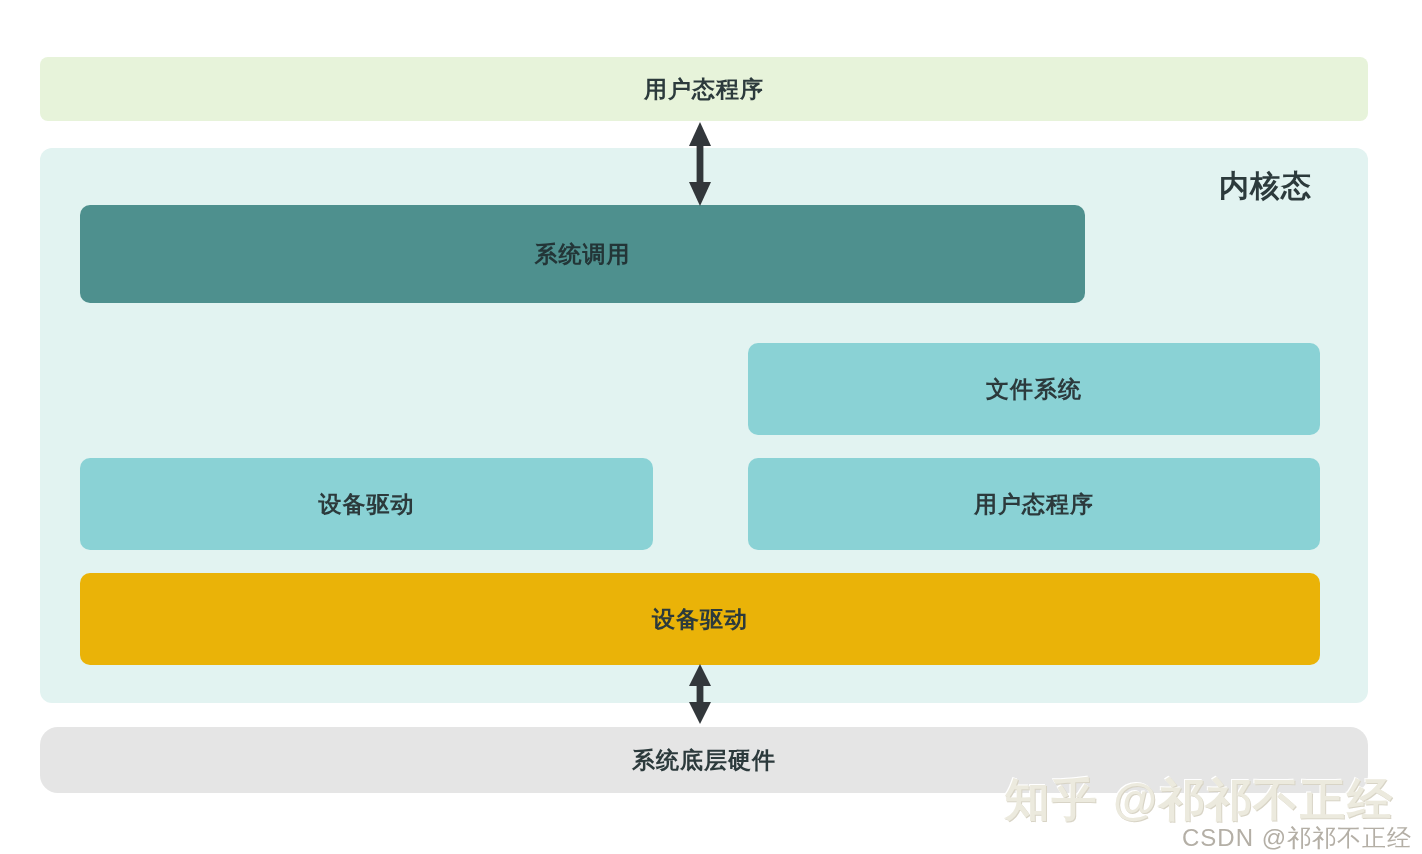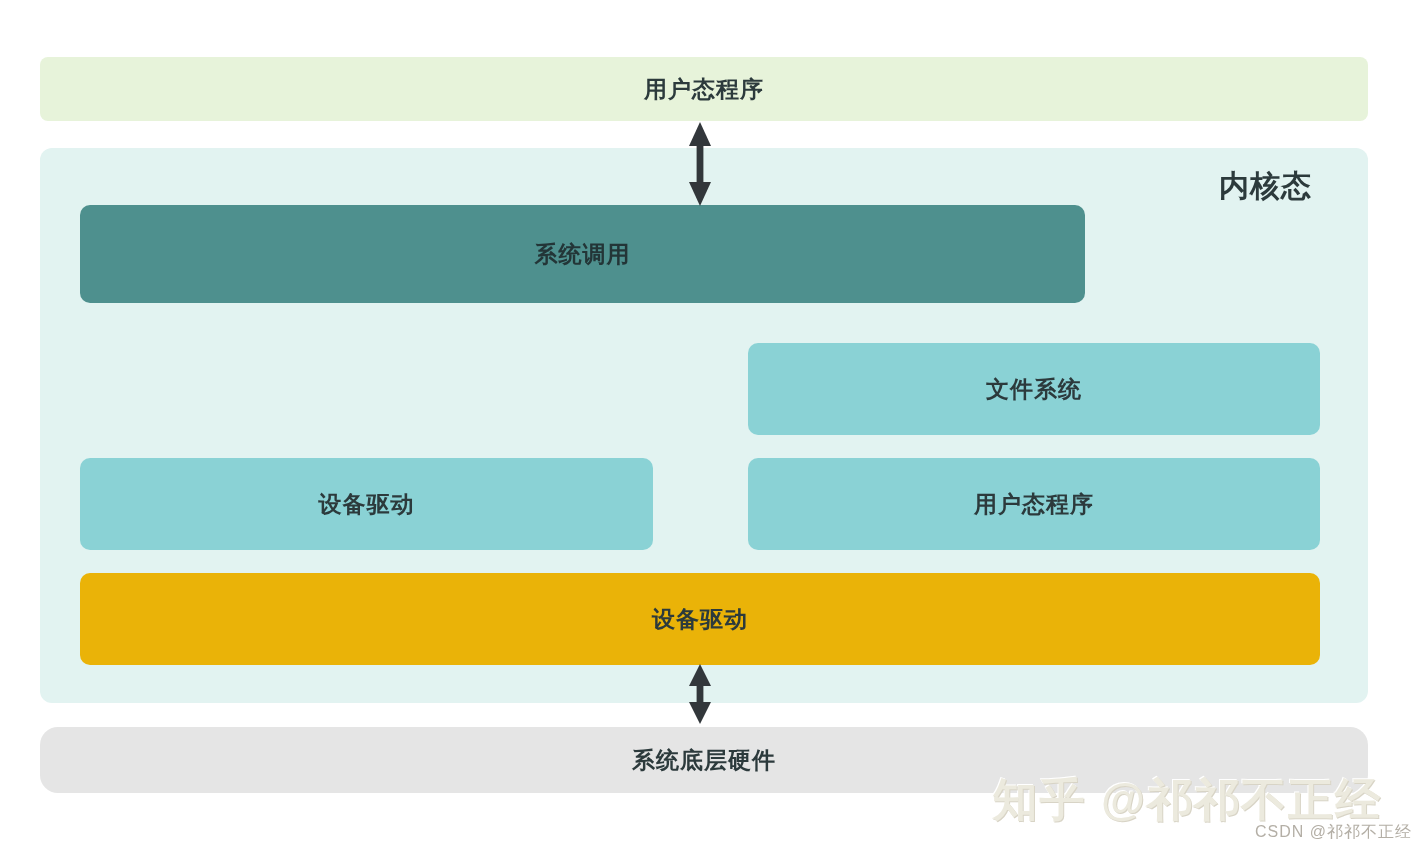--- a/index.html
+++ b/index.html
@@ -92,35 +92,35 @@
   .arrow {
     position: absolute;
     left: 688px;
     z-index: 5;
   }
   .arrow-1 { top: 121px; }
   .arrow-2 { top: 663px; }
   .watermark-zhihu {
     position: absolute;
     top: 770px;
-    right: 40px;
+    right: 28px;
     z-index: 10;
     font-size: 45px;
     font-weight: bold;
     color: #eceade;
     text-shadow: 1px 1px 0 #d8d4c6, -1px -1px 0 #ffffff;
     letter-spacing: 2px;
     white-space: nowrap;
   }
   .watermark-csdn {
     position: absolute;
     top: 822px;
     right: 10px;
     z-index: 10;
-    font-size: 16px;
+    font-size: 24px;
     color: #b4afa6;
     letter-spacing: 1px;
     white-space: nowrap;
   }
 </style>
 </head>
 <body>
 
 <div class="canvas">
 

